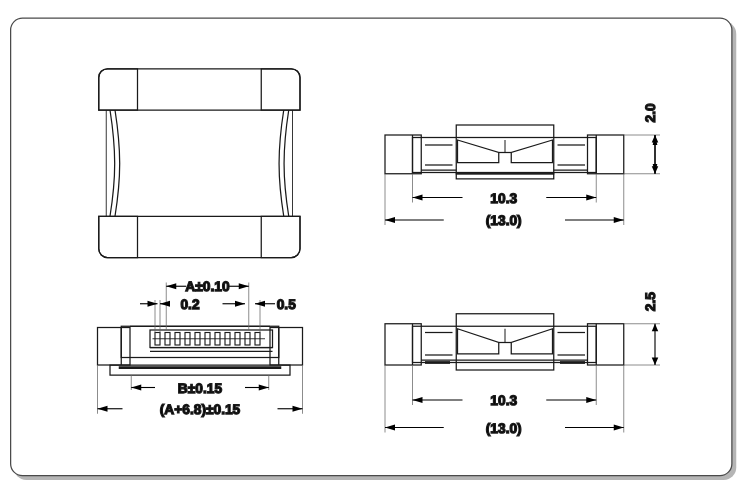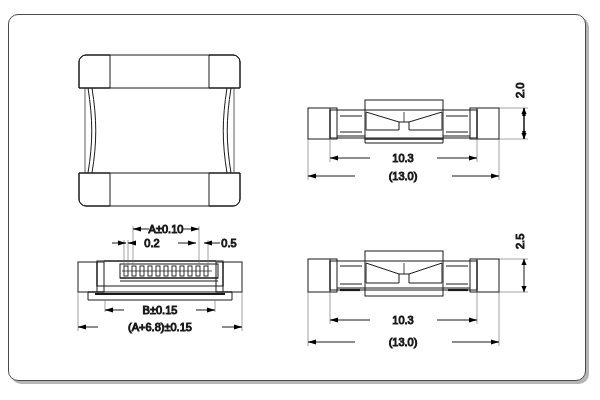--- a/index.html
+++ b/index.html
@@ -28,20 +28,21 @@
     background: #ffffff;
     box-shadow: 3px 3px 0 0 rgba(120,120,120,0.55);
     box-sizing: border-box;
   }
   #canvas {
     position: absolute;
     left: 0;
     top: 0;
     width: 600px;
     height: 400px;
+    font-weight: bold;
   }
   #canvas svg { display: block; }
   .dim-label {
     font-family: "Liberation Sans", sans-serif;
     font-size: 11px;
     fill: #000000;
   }
   .vert-label {
     font-family: "Liberation Sans", sans-serif;
     font-size: 11px;

